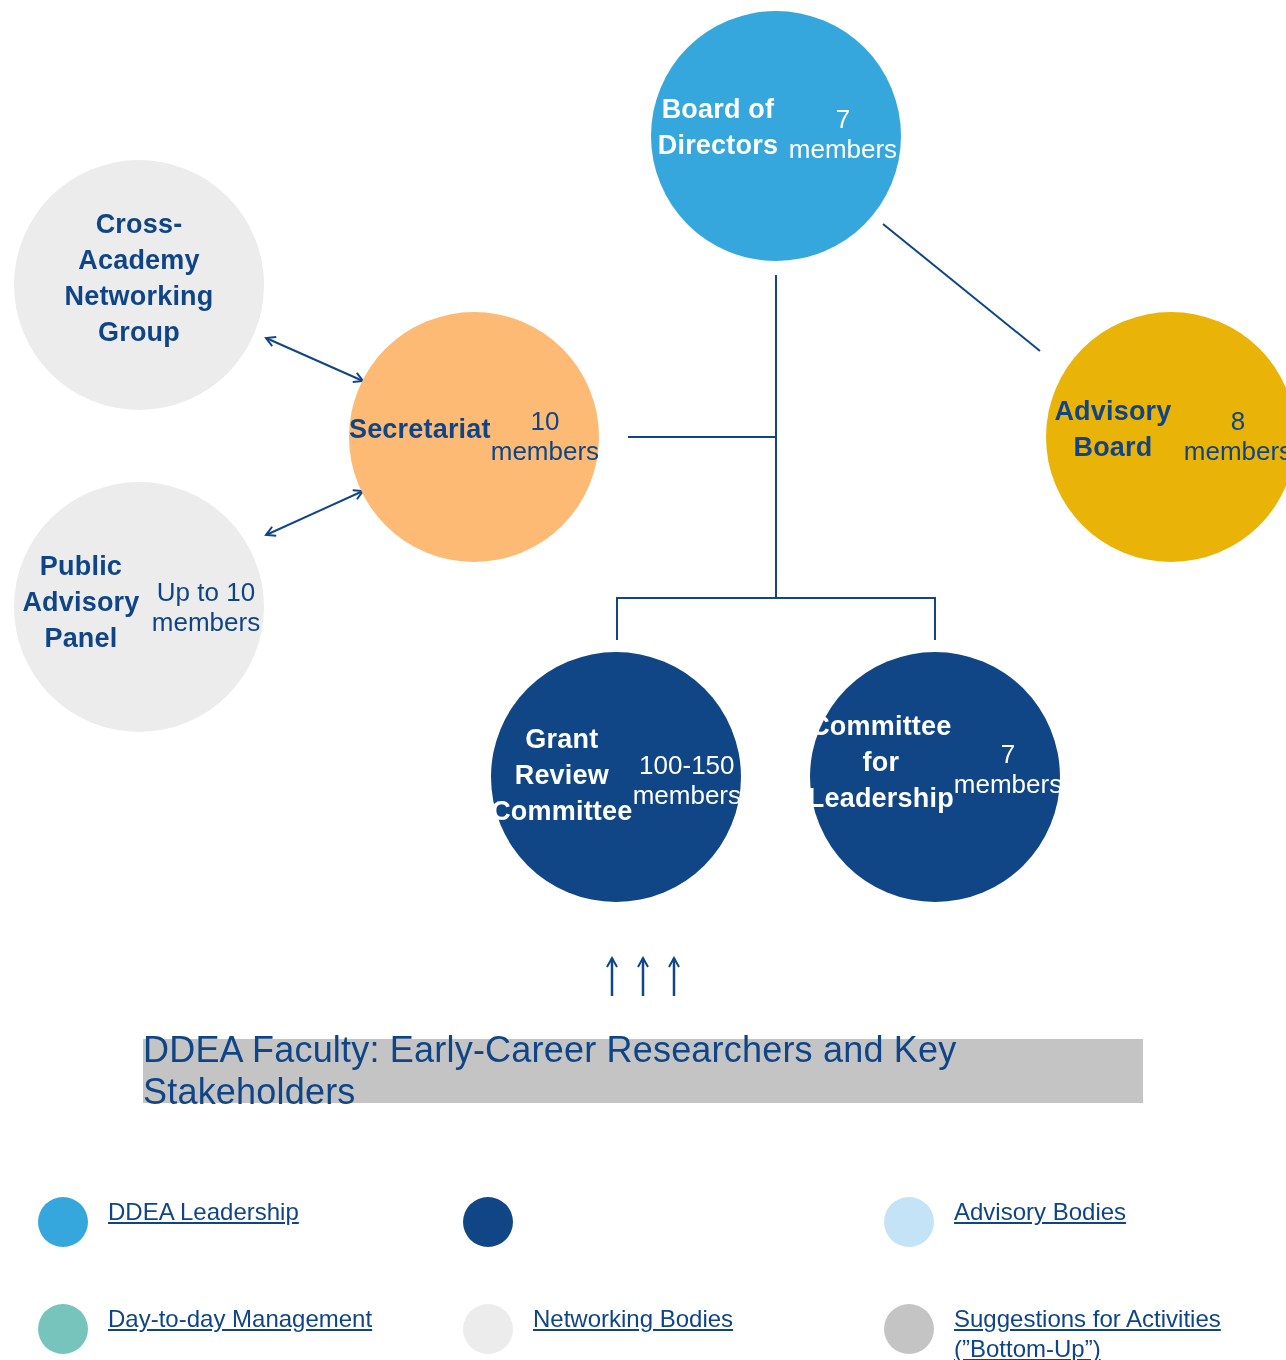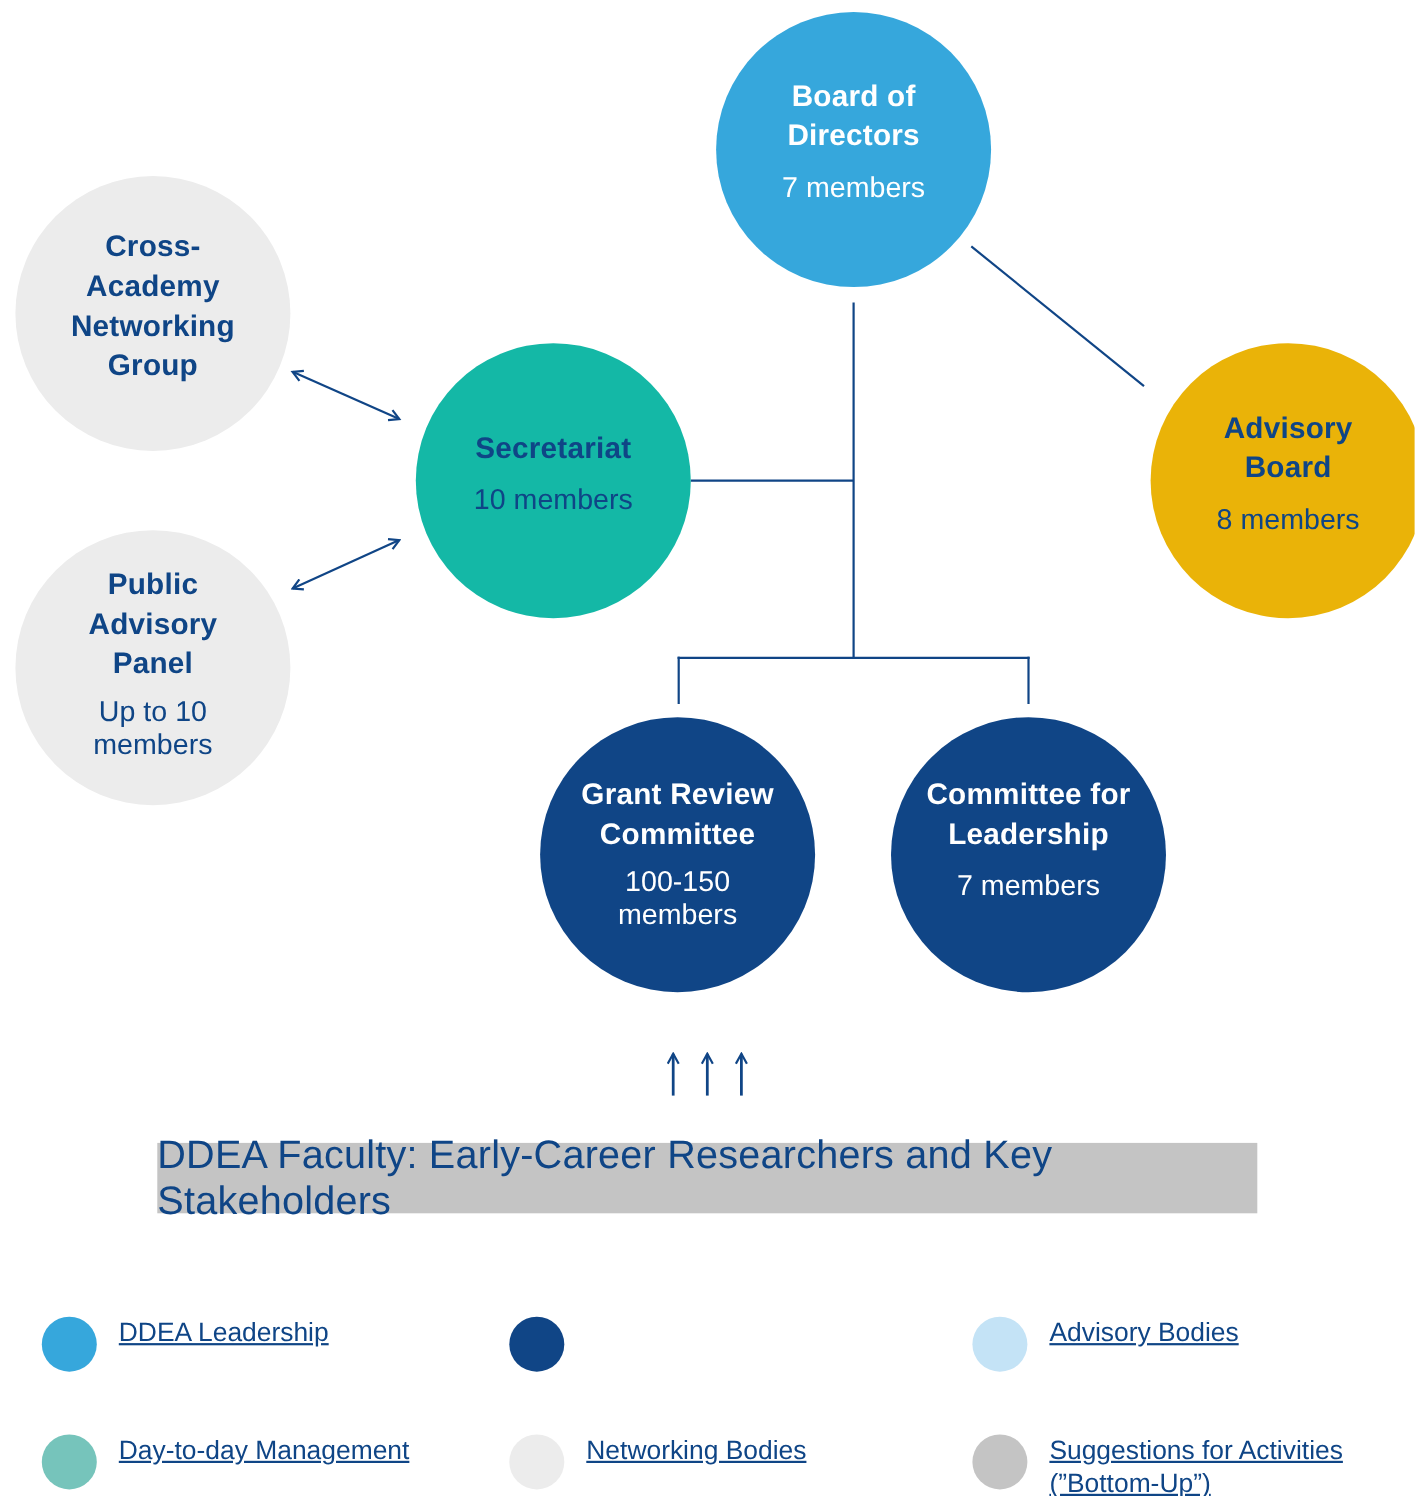--- a/index.html
+++ b/index.html
@@ -1,18 +1,18 @@
 <!DOCTYPE html>
 <html><head>
 <meta charset="utf-8">
 <style>
   html, body { margin: 0; padding: 0; background: #ffffff; }
   body { width: 1286px; height: 1360px; position: relative; overflow: hidden;
          font-family: "Liberation Sans", "DejaVu Sans", sans-serif; color: #0f4586; }
-  .node { position: absolute; border-radius: 50%; display: flex; flex-direction: column;
+  .node { position: absolute; border-radius: 50%; display: flex; flex-direction: row;
           align-items: center; justify-content: center; text-align: center; box-sizing: border-box; }
   .node .title { font-weight: bold; font-size: 27px; line-height: 36px; letter-spacing: 0.2px; }
   .node .sub { font-size: 26px; line-height: 30px; margin-top: 14px; }
   .dark-text { color: #0f4586; }
   .light-text { color: #ffffff; }
   svg.connectors { position: absolute; left: 0; top: 0; width: 1286px; height: 1360px; }
   .banner { position: absolute; left: 143px; top: 1039px; width: 1000px; height: 64px;
             background: #c4c4c4; display: flex; align-items: center; justify-content: center;
             font-size: 36px; color: #0f4586; letter-spacing: 0.2px; }
   .legend-item { position: absolute; display: flex; align-items: flex-start; text-decoration: underline; }
@@ -51,21 +51,21 @@
 
 <div class="node light-text" style="left:651px; top:11px; width:250px; height:250px; background:#36a7dc; padding-bottom:18px;">
   <div class="title" style="width:150px;">Board of Directors</div>
   <div class="sub">7 members</div>
 </div>
 
 <div class="node dark-text" style="left:14px; top:160px; width:250px; height:250px; background:#ececec; padding-bottom:14px;">
   <div class="title" style="width:180px;">Cross-Academy Networking Group</div>
 </div>
 
-<div class="node dark-text" style="left:378px; top:312px; width:250px; height:250px; background:#14b8a6; padding-bottom:16px;">
+<div class="node dark-text" style="left:349px; top:312px; width:250px; height:250px; background:#fdba74; padding-bottom:16px;">
   <div class="title">Secretariat</div>
   <div class="sub">10 members</div>
 </div>
 
 <div class="node dark-text" style="left:1046px; top:312px; width:250px; height:250px; background:#eab308; padding-bottom:16px;">
   <div class="title" style="width:150px;">Advisory Board</div>
   <div class="sub">8 members</div>
 </div>
 
 <div class="node dark-text" style="left:14px; top:482px; width:250px; height:250px; background:#ececec; padding-bottom:10px;">

